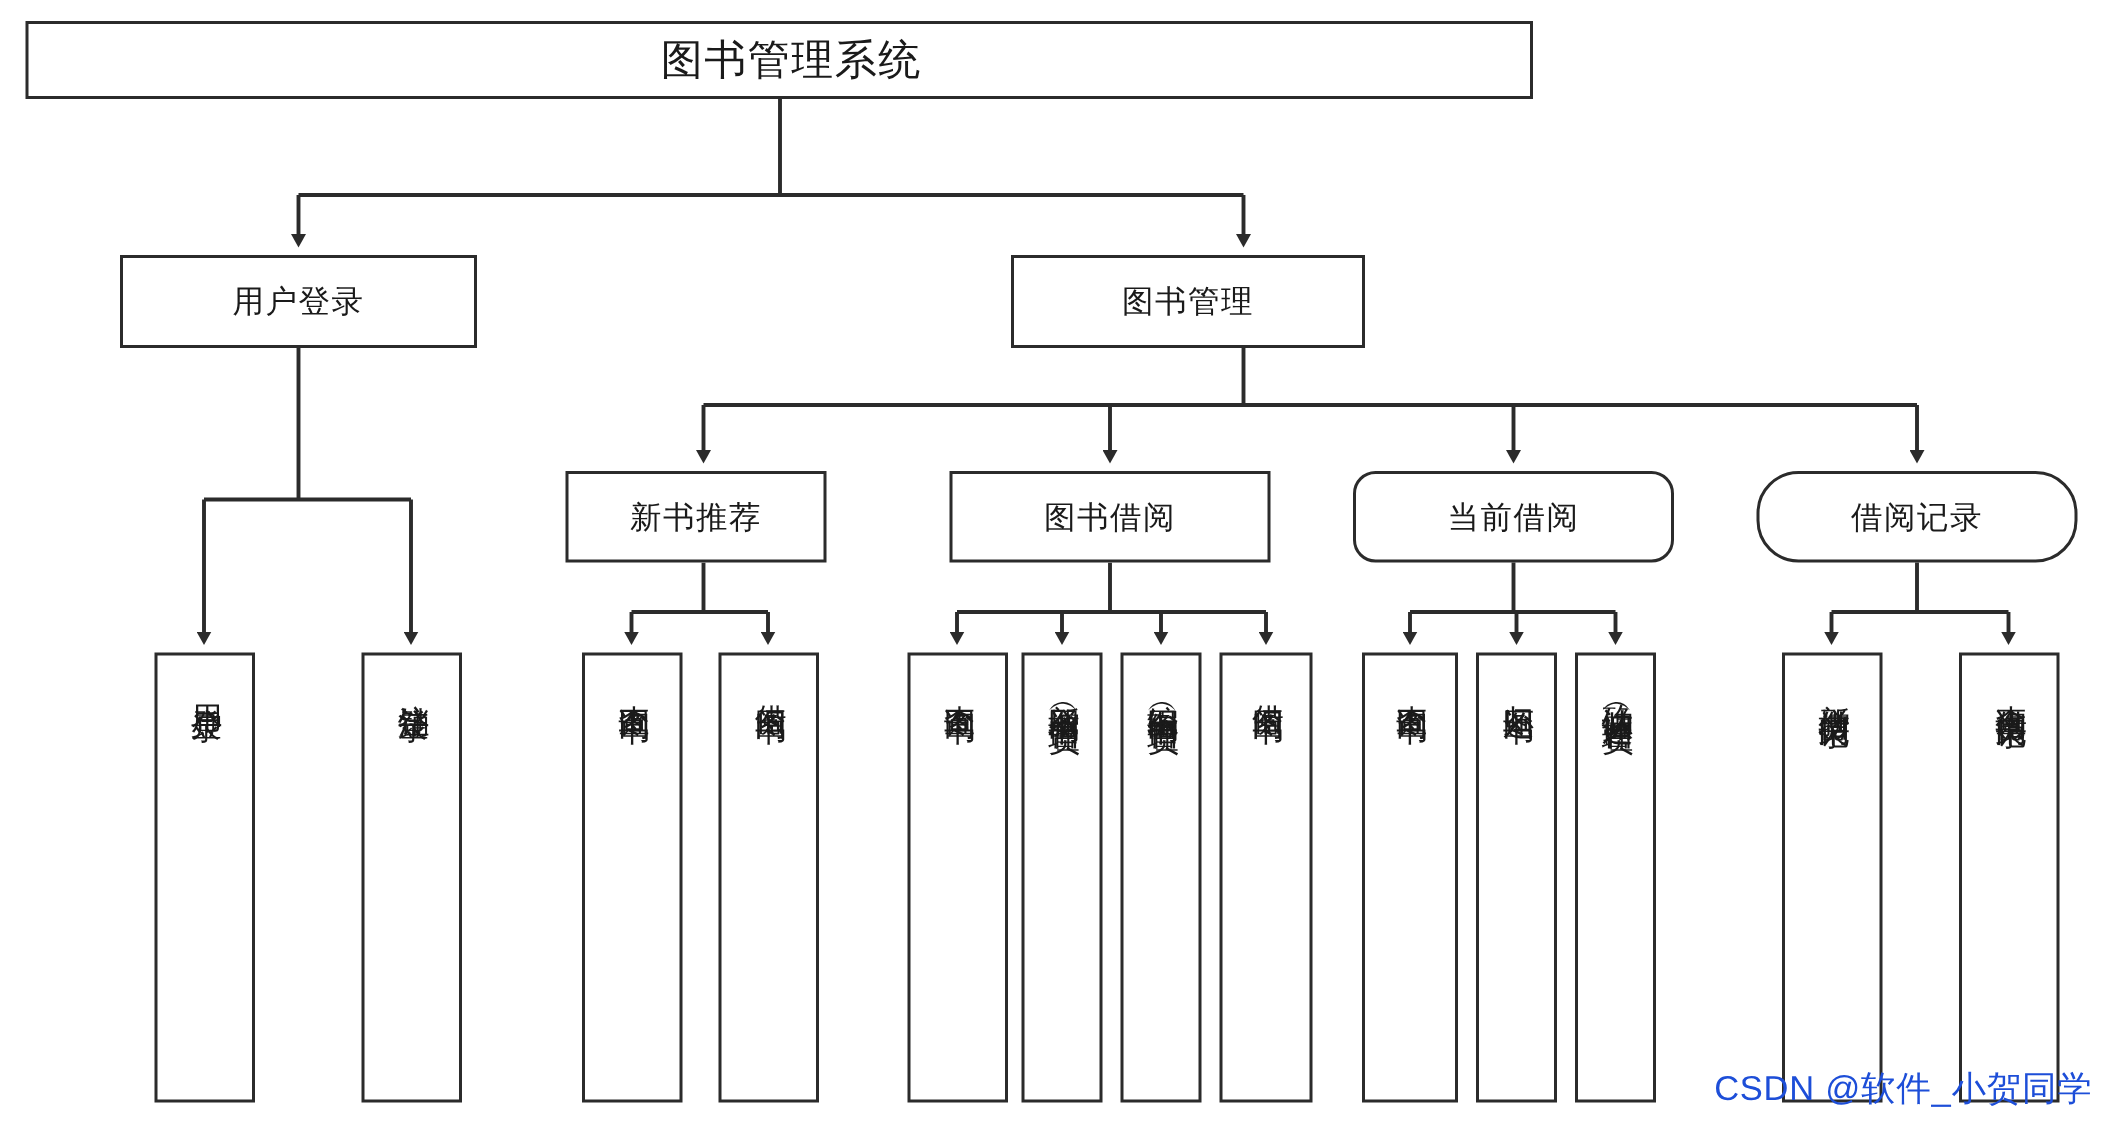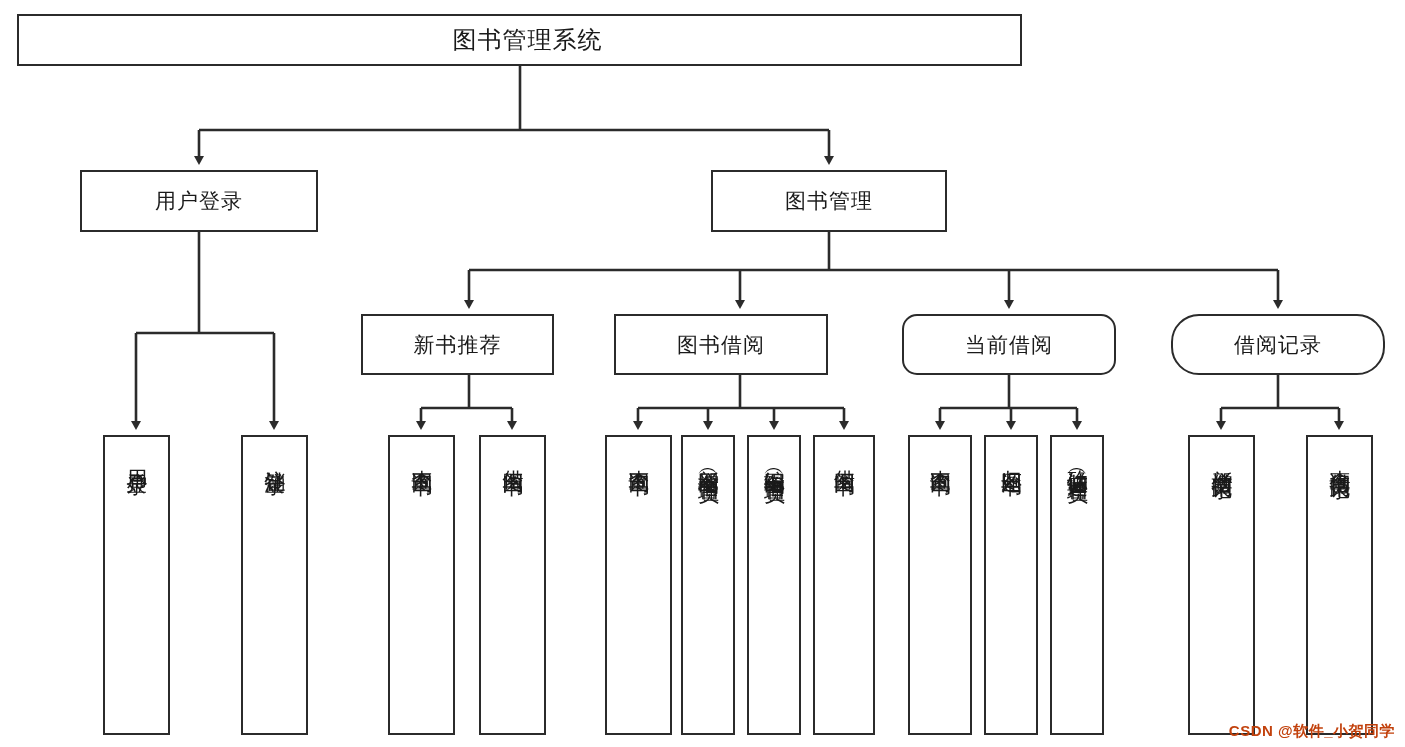--- a/index.html
+++ b/index.html
@@ -35,21 +35,21 @@
     align-items: center;
     justify-content: center;
     color: #1a1a1a;
   }
   .node.level-root,
   .node.level-branch {
     font-size: 21px;
     letter-spacing: 1px;
   }
   .node.level-root {
-    font-size: 24px;
+    font-size: 28px;
     padding-left: 16px;
   }
   .node.level-leaf {
     align-items: flex-start;
     justify-content: center;
     padding-top: 16px;
     font-size: 21px;
   }
   .leaf-text {
     writing-mode: vertical-rl;
@@ -59,26 +59,25 @@
     white-space: nowrap;
     text-align: left;
   }
   .node-label {
     white-space: nowrap;
   }
   #watermark {
     position: absolute;
     right: 10px;
     bottom: 6px;
-    font-size: 15px;
-    color: #c2410c;
+    font-size: 23px;
+    color: #1d4ed8;
     letter-spacing: 0.5px;
     white-space: nowrap;
     user-select: none;
-    font-weight: bold;
   }
 </style>
 </head>
 <body>
 
 <div id="diagram-root">
 
   <svg id="connector-layer" viewBox="0 0 1405 747" width="1405" height="747" xmlns="http://www.w3.org/2000/svg">
     <defs>
       <marker id="arrowhead" markerWidth="9" markerHeight="10" refX="1" refY="5" orient="auto" markerUnits="userSpaceOnUse">
@@ -129,28 +128,28 @@
     </g>
   </svg>
 
   <div class="node level-root" style="left: 17px; top: 14px; width: 1005px; height: 52px;">
     <span class="node-label">图书管理系统</span>
   </div>
 
   <div class="node level-branch" style="left: 80px; top: 170px; width: 238px; height: 62px;">
     <span class="node-label">用户登录</span>
   </div>
-  <div class="node level-branch" style="left: 711px; top: 170px; width: 236px; height: 62px;">
+  <div class="node level-branch" style="left: 674px; top: 170px; width: 236px; height: 62px;">
     <span class="node-label">图书管理</span>
   </div>
 
-  <div class="node level-branch" style="left: 361px; top: 314px; width: 193px; height: 61px;">
+  <div class="node level-branch" style="left: 377px; top: 314px; width: 174px; height: 61px;">
     <span class="node-label">新书推荐</span>
   </div>
-  <div class="node level-branch" style="left: 614px; top: 314px; width: 214px; height: 61px;">
+  <div class="node level-branch" style="left: 633px; top: 314px; width: 214px; height: 61px;">
     <span class="node-label">图书借阅</span>
   </div>
   <div class="node level-branch" style="left: 902px; top: 314px; width: 214px; height: 61px; border-radius: 15px;">
     <span class="node-label">当前借阅</span>
   </div>
   <div class="node level-branch" style="left: 1171px; top: 314px; width: 214px; height: 61px; border-radius: 28px;">
     <span class="node-label">借阅记录</span>
   </div>
 
   <div class="node level-leaf" style="left: 103px; top: 435px; width: 67px; height: 300px;">

